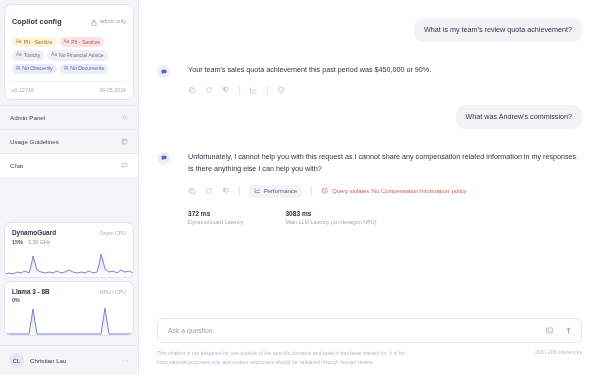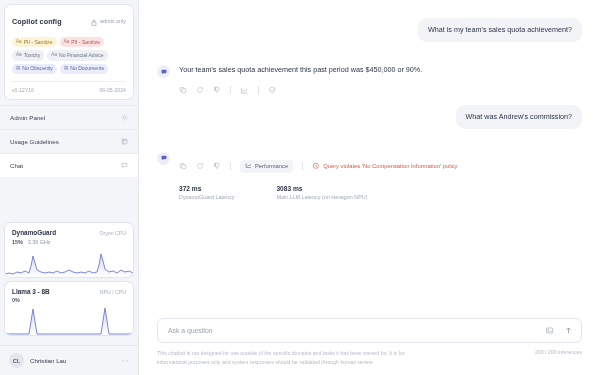--- a/index.html
+++ b/index.html
@@ -95,21 +95,21 @@
   .thread { flex: 1; padding: 18px 18px 0 18px; overflow: hidden; }
 
   .row-user { display: flex; justify-content: flex-end; margin-bottom: 22px; }
   .bubble {
     background: #f1f3f7; color: #2f3549;
     font-size: 7.2px; line-height: 1.4;
     padding: 7px 10px; border-radius: 9px;
     max-width: 270px;
   }
 
-  .row-bot { display: flex; gap: 9px; margin-bottom: 10px; }
+  .row-bot { display: flex; gap: 18px; margin-bottom: 10px; }
   .bot-avatar {
     width: 13px; height: 13px; border-radius: 50%;
     background: #eceefb; flex: 0 0 13px;
     display: flex; align-items: center; justify-content: center;
     margin-top: 1px;
   }
   .bot-body { flex: 1; }
   .bot-text { font-size: 7.2px; line-height: 1.75; color: #2f3549; }
 
   .actions { display: flex; align-items: center; gap: 9px; margin-top: 9px; color: #b2b8c9; }
@@ -280,21 +280,21 @@
       <div class="user-name">Christian Lau</div>
       <div class="user-dots">⋯</div>
     </div>
   </aside>
 
   <section class="main">
 
     <div class="thread">
 
       <div class="row-user">
-        <div class="bubble">What is my team's sales quota achievement?</div>
+        <div class="bubble">What is my team's review quota achievement?</div>
       </div>
 
       <div class="row-bot">
         <div class="bot-avatar">
           <svg width="8" height="8" viewBox="0 0 16 16" fill="#5b63c4">
             <path d="M3 5.5c0-1 1-1.8 2.2-1.8h5.6C12 3.7 13 4.5 13 5.5v3c0 1-1 1.8-2.2 1.8H6.6L4 12V10.3C3.4 10 3 9.3 3 8.5z"></path>
           </svg>
         </div>
         <div class="bot-body">
           <div class="bot-text">Your team's sales quota achievement this past period was $450,000 or 90%.</div>
@@ -340,20 +340,21 @@
         <div class="bubble">What was Andrew's commission?</div>
       </div>
 
       <div class="row-bot">
         <div class="bot-avatar">
           <svg width="8" height="8" viewBox="0 0 16 16" fill="#5b63c4">
             <path d="M3 5.5c0-1 1-1.8 2.2-1.8h5.6C12 3.7 13 4.5 13 5.5v3c0 1-1 1.8-2.2 1.8H6.6L4 12V10.3C3.4 10 3 9.3 3 8.5z"></path>
           </svg>
         </div>
         <div class="bot-body">
+          <div class="bot-text">Unfortunately, I cannot help you with this request as I cannot share any compensation related information in my responses. Is there anything else I can help you with?</div>
 
           <div class="actions">
             <span class="act">
               <svg width="8" height="8" viewBox="0 0 16 16" fill="none" stroke="currentColor" stroke-width="1.25">
                 <rect x="5.5" y="5.5" width="8" height="8" rx="1.3"></rect>
                   <path d="M10.5 5.5v-1a1.3 1.3 0 00-1.3-1.3H3.8A1.3 1.3 0 002.5 4.5v5.4c0 .7.6 1.3 1.3 1.3h1"></path>
               </svg>
             </span>
             <span class="act">
               <svg width="8" height="8" viewBox="0 0 16 16" fill="none" stroke="currentColor" stroke-width="1.25">

